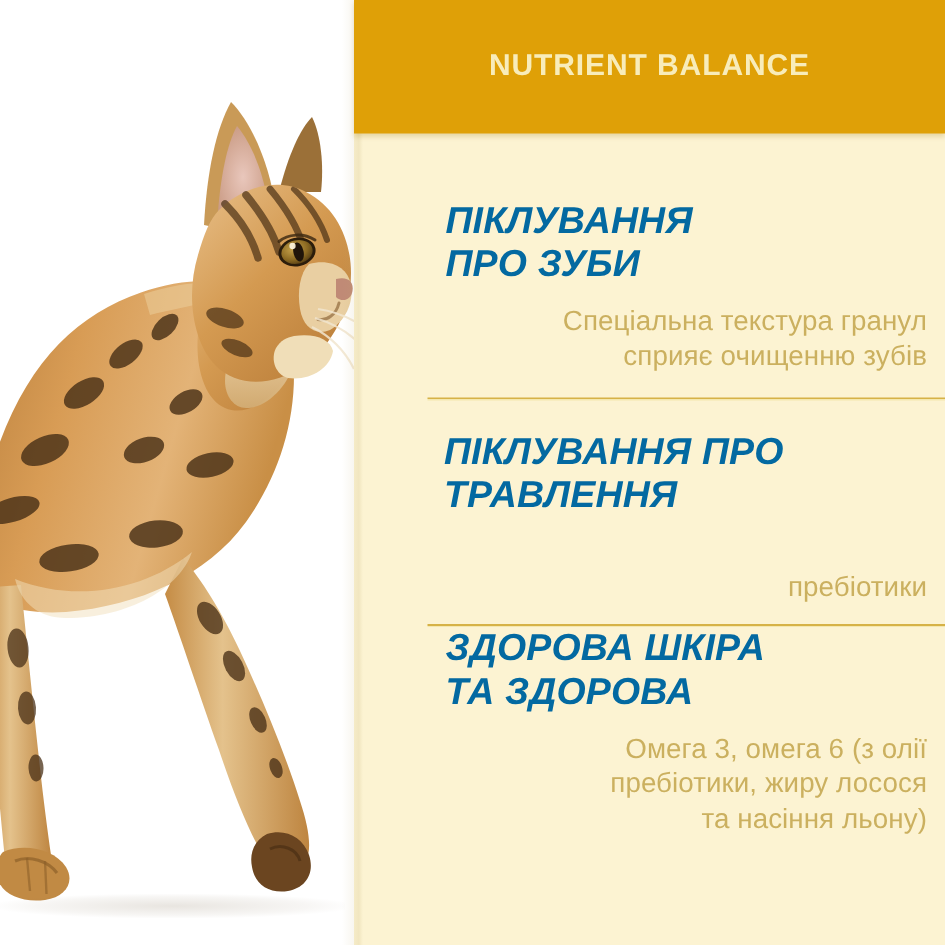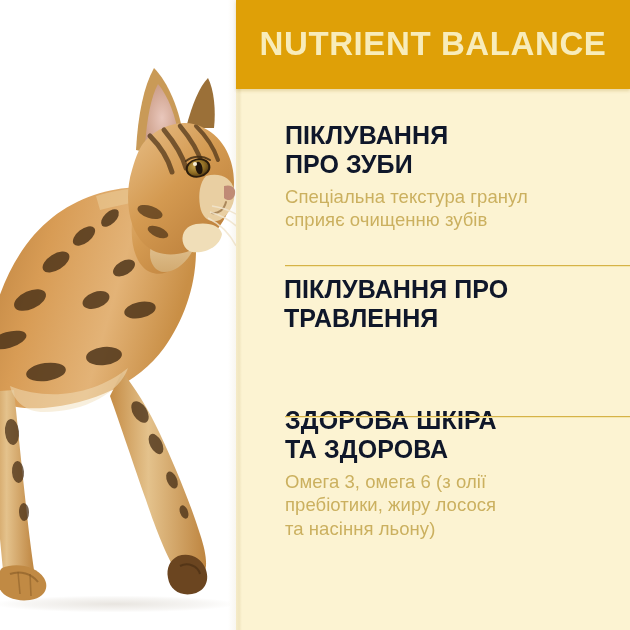--- a/index.html
+++ b/index.html
@@ -56,21 +56,21 @@
     width: 394px;
     height: 89px;
     background: #DFA007;
     display: flex;
     align-items: center;
     justify-content: center;
     box-shadow: 0 2px 3px rgba(160,120,10,0.22);
   }
   .header-title {
     color: #F8ECBA;
-    font-size: 33px;
+    font-size: 20px;
     font-weight: bold;
     letter-spacing: 0.6px;
     white-space: nowrap;
     line-height: 1;
     margin: 0;
     padding: 0 6px;
     transform: translateY(-1px);
   }
 
   
@@ -87,35 +87,37 @@
     left: 0;
     width: 394px;
     padding: 0 12px 0 49px;
     box-sizing: border-box;
   }
   .feature-1 { top: 32px; }
   .feature-2 { top: 186px; padding-left: 48px; }
   .feature-3 { top: 317px; }
 
   .feature-heading {
-    margin: 0;
-    color: #0f172a;
+    margin: 12px;
+    color: #0369a1;
     font-size: 25px;
     font-weight: bold;
     line-height: 1.14;
     letter-spacing: 0.1px;
+    font-style: italic;
   }
 
   .feature-body {
     margin: 7px 0 0 0;
     color: #CBB05F;
     font-size: 18.5px;
     font-weight: normal;
     line-height: 1.26;
     letter-spacing: 0.05px;
+    text-align: right;
   }
 
   
   .divider {
     position: absolute;
     left: 285px;
     width: 345px;
     height: 2px;
     background: linear-gradient(to bottom, #D6B247 0%, #D6B247 50%, #F4E7AE 50%, #F4E7AE 100%);
   }
@@ -336,20 +338,21 @@
       </p>
     </div>
 
     <div class="feature feature-2">
       <h2 class="feature-heading">
         <span>ПІКЛУВАННЯ ПРО</span><br>
         <span>ТРАВЛЕННЯ</span>
       </h2>
       <p class="feature-body">
         <br>
+        <span>пребіотики</span>
       </p>
     </div>
 
     <div class="feature feature-3">
       <h2 class="feature-heading">
         <span>ЗДОРОВА ШКІРА</span><br>
         <span>ТА ЗДОРОВА</span>
       </h2>
       <p class="feature-body">
         <span>Омега 3, омега 6 (з олії</span><br>

